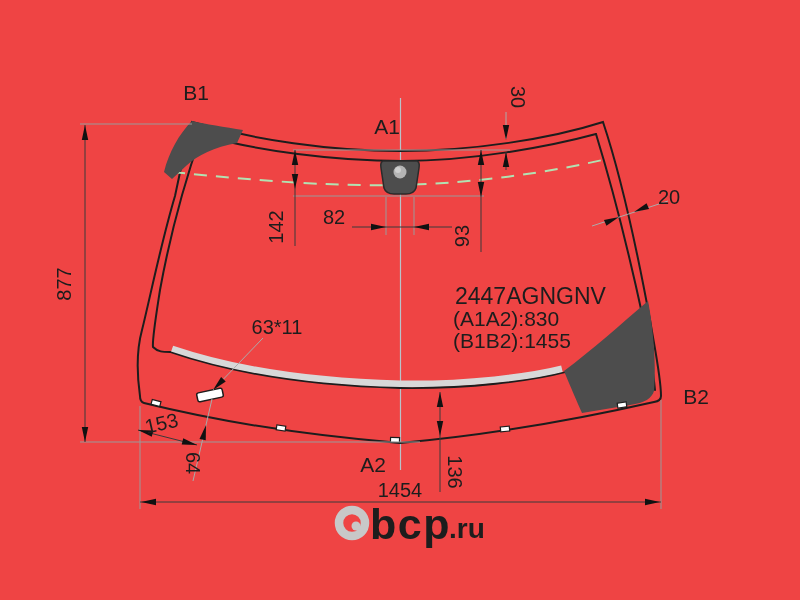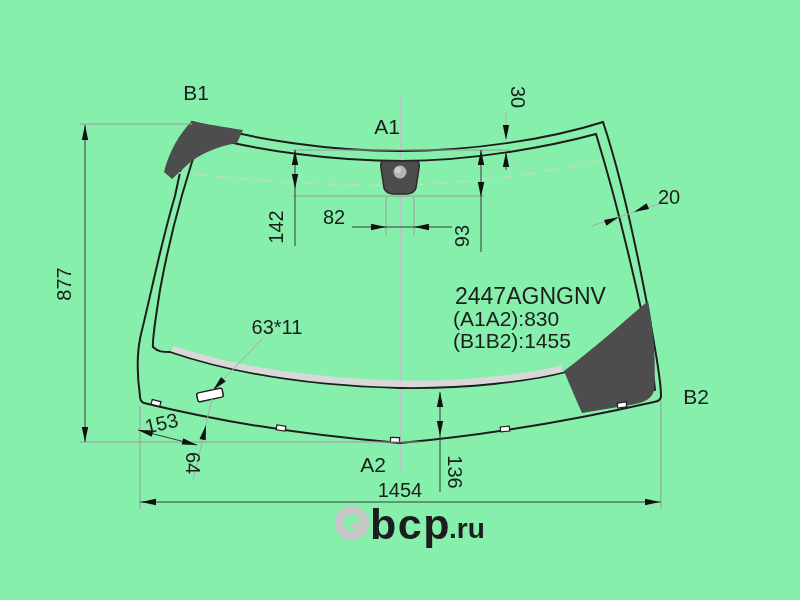--- a/index.html
+++ b/index.html
@@ -1,16 +1,16 @@
 <!DOCTYPE html>
 <html><head>
 <meta charset="utf-8">
 <style>
   html,body{margin:0;padding:0;background:#ffffff;}
-  .stage{position:relative;width:800px;height:600px;background:#86efac;overflow:hidden;
+  .stage{position:relative;width:800px;height:600px;background:#ef4444;overflow:hidden;
          font-family:"Liberation Sans", sans-serif;}
   svg{display:block;}
   text{fill:#1d1d1d;font-family:"Liberation Sans", sans-serif;}
   .lbl{font-size:21px;}
   .dim{font-size:20px;}
   .part1{font-size:23px;}
   .part2{font-size:21px;}
   .edge{fill:none;stroke:#1d1d1d;stroke-width:2;stroke-linecap:round;}
   .edge-thin{fill:none;stroke:#1d1d1d;stroke-width:1.8;stroke-linecap:round;}
   .dimline{stroke:#3a3a3a;stroke-width:1;fill:none;}

